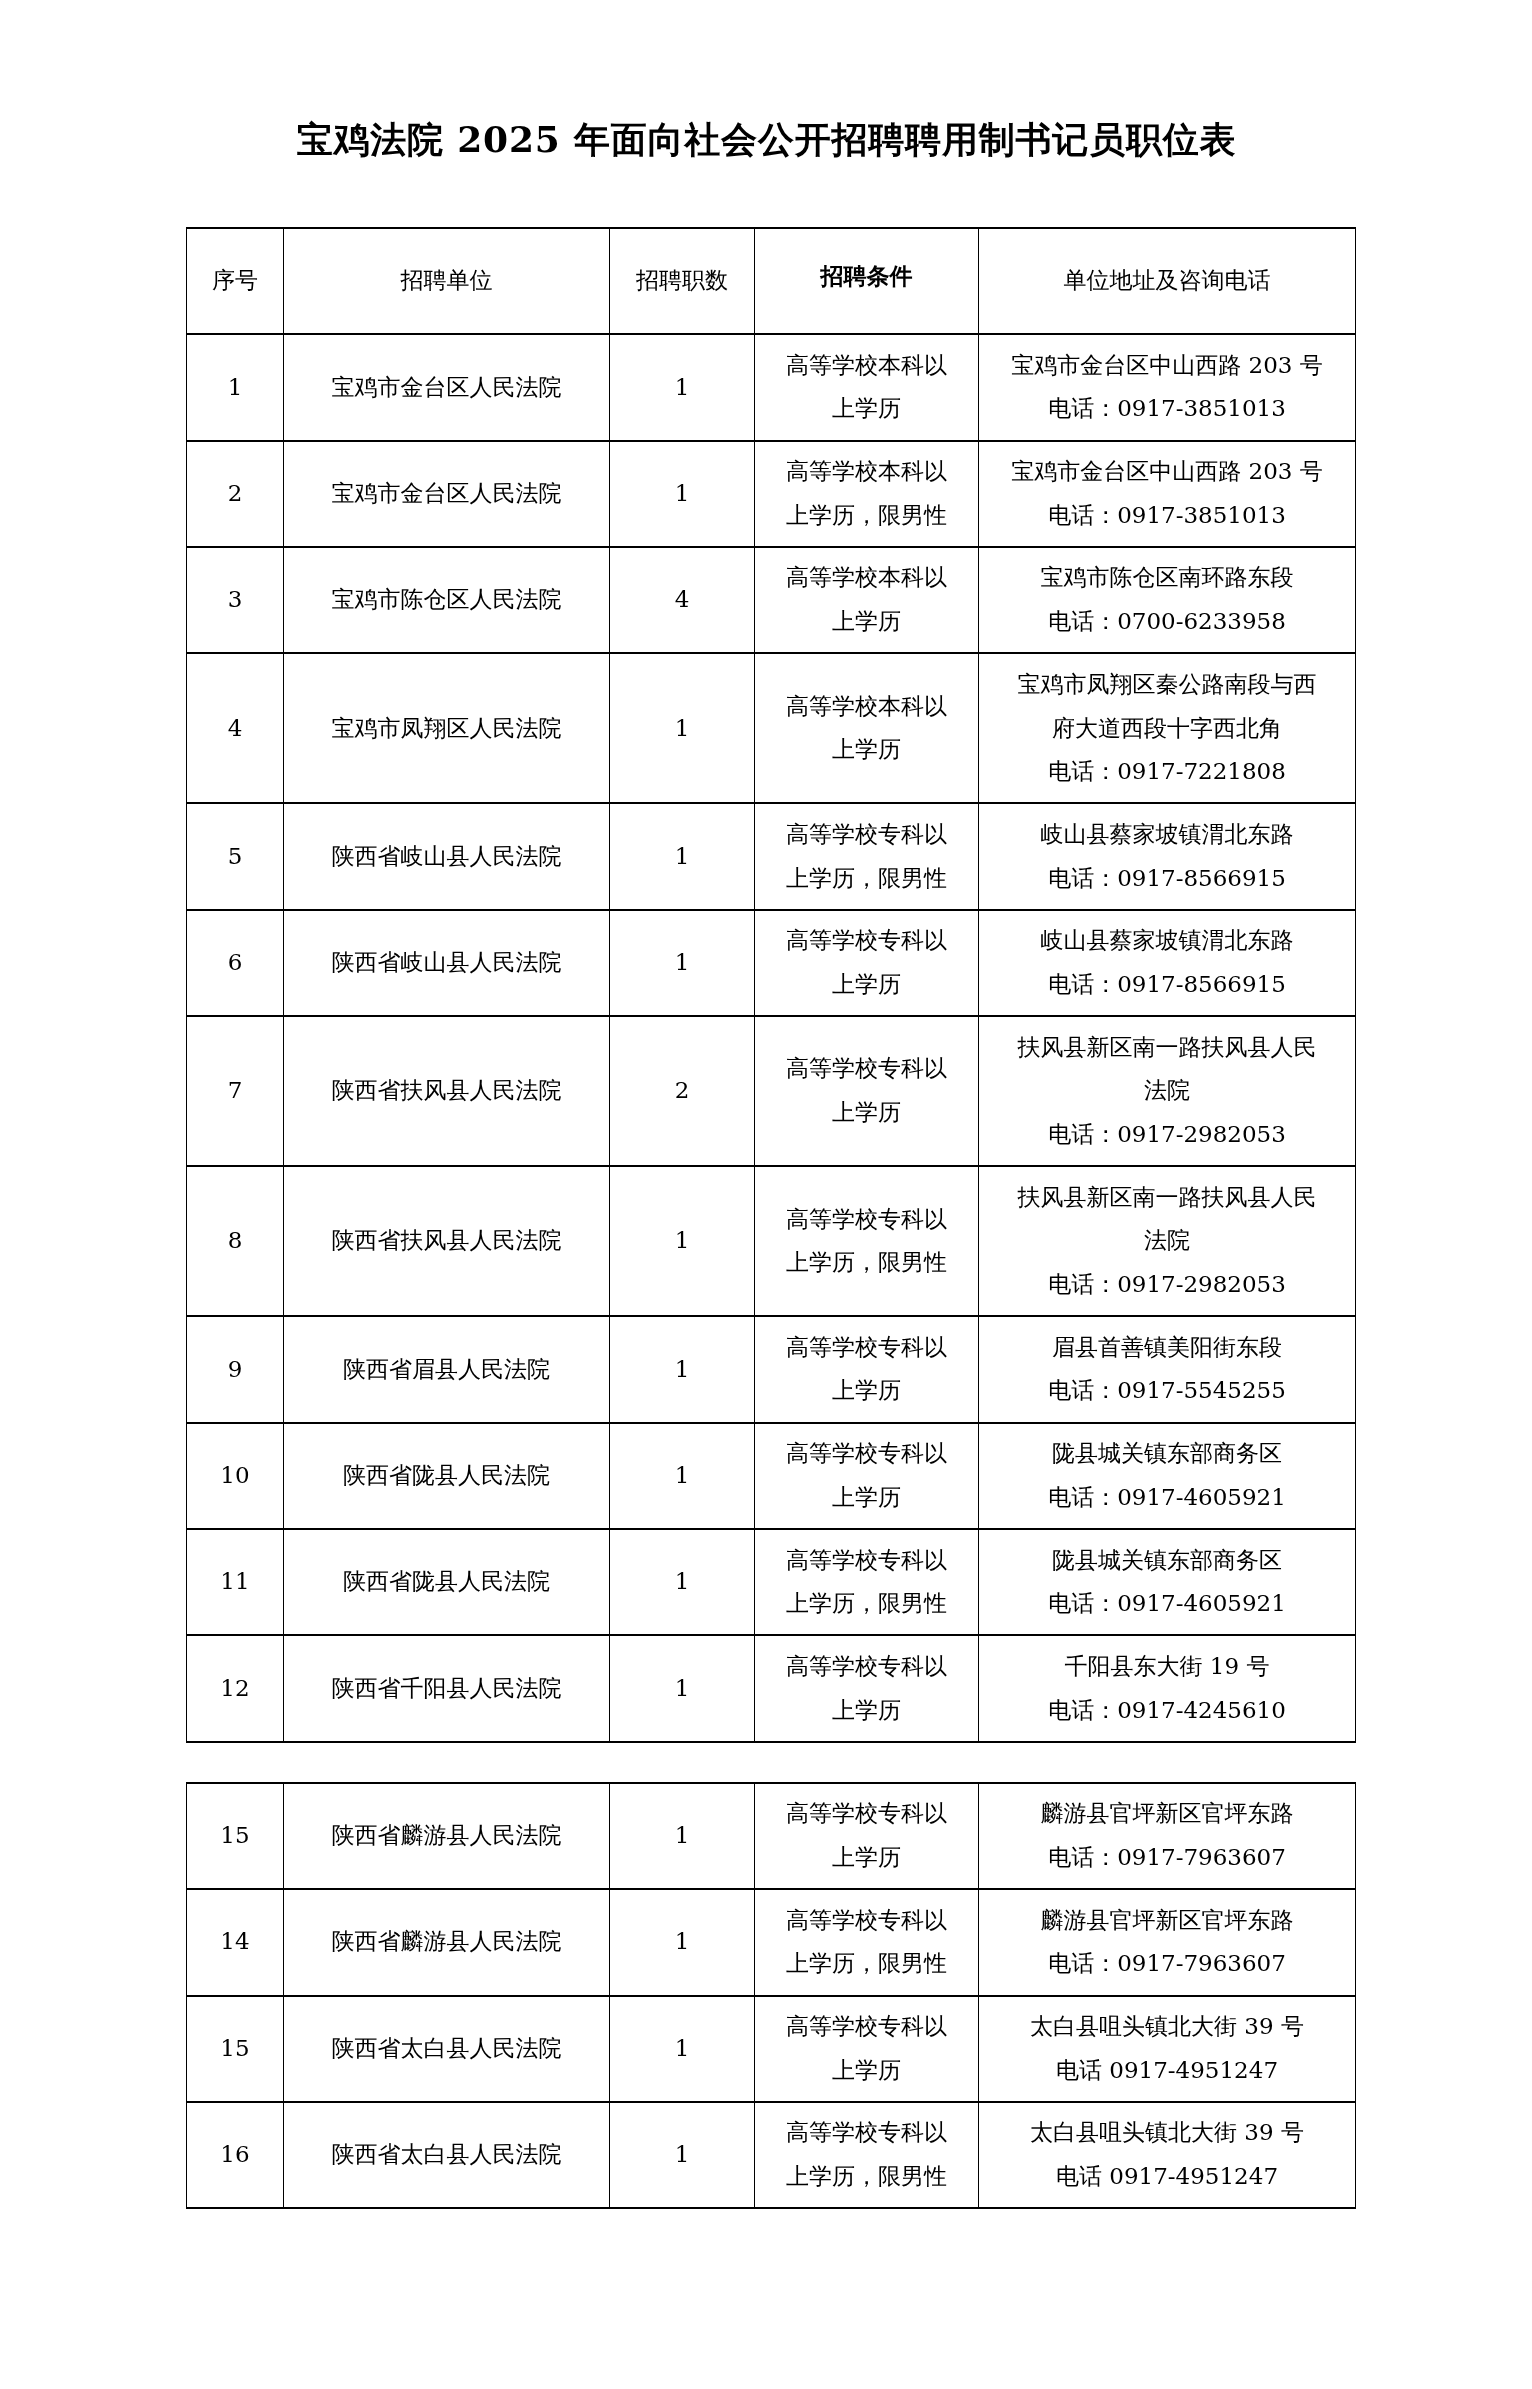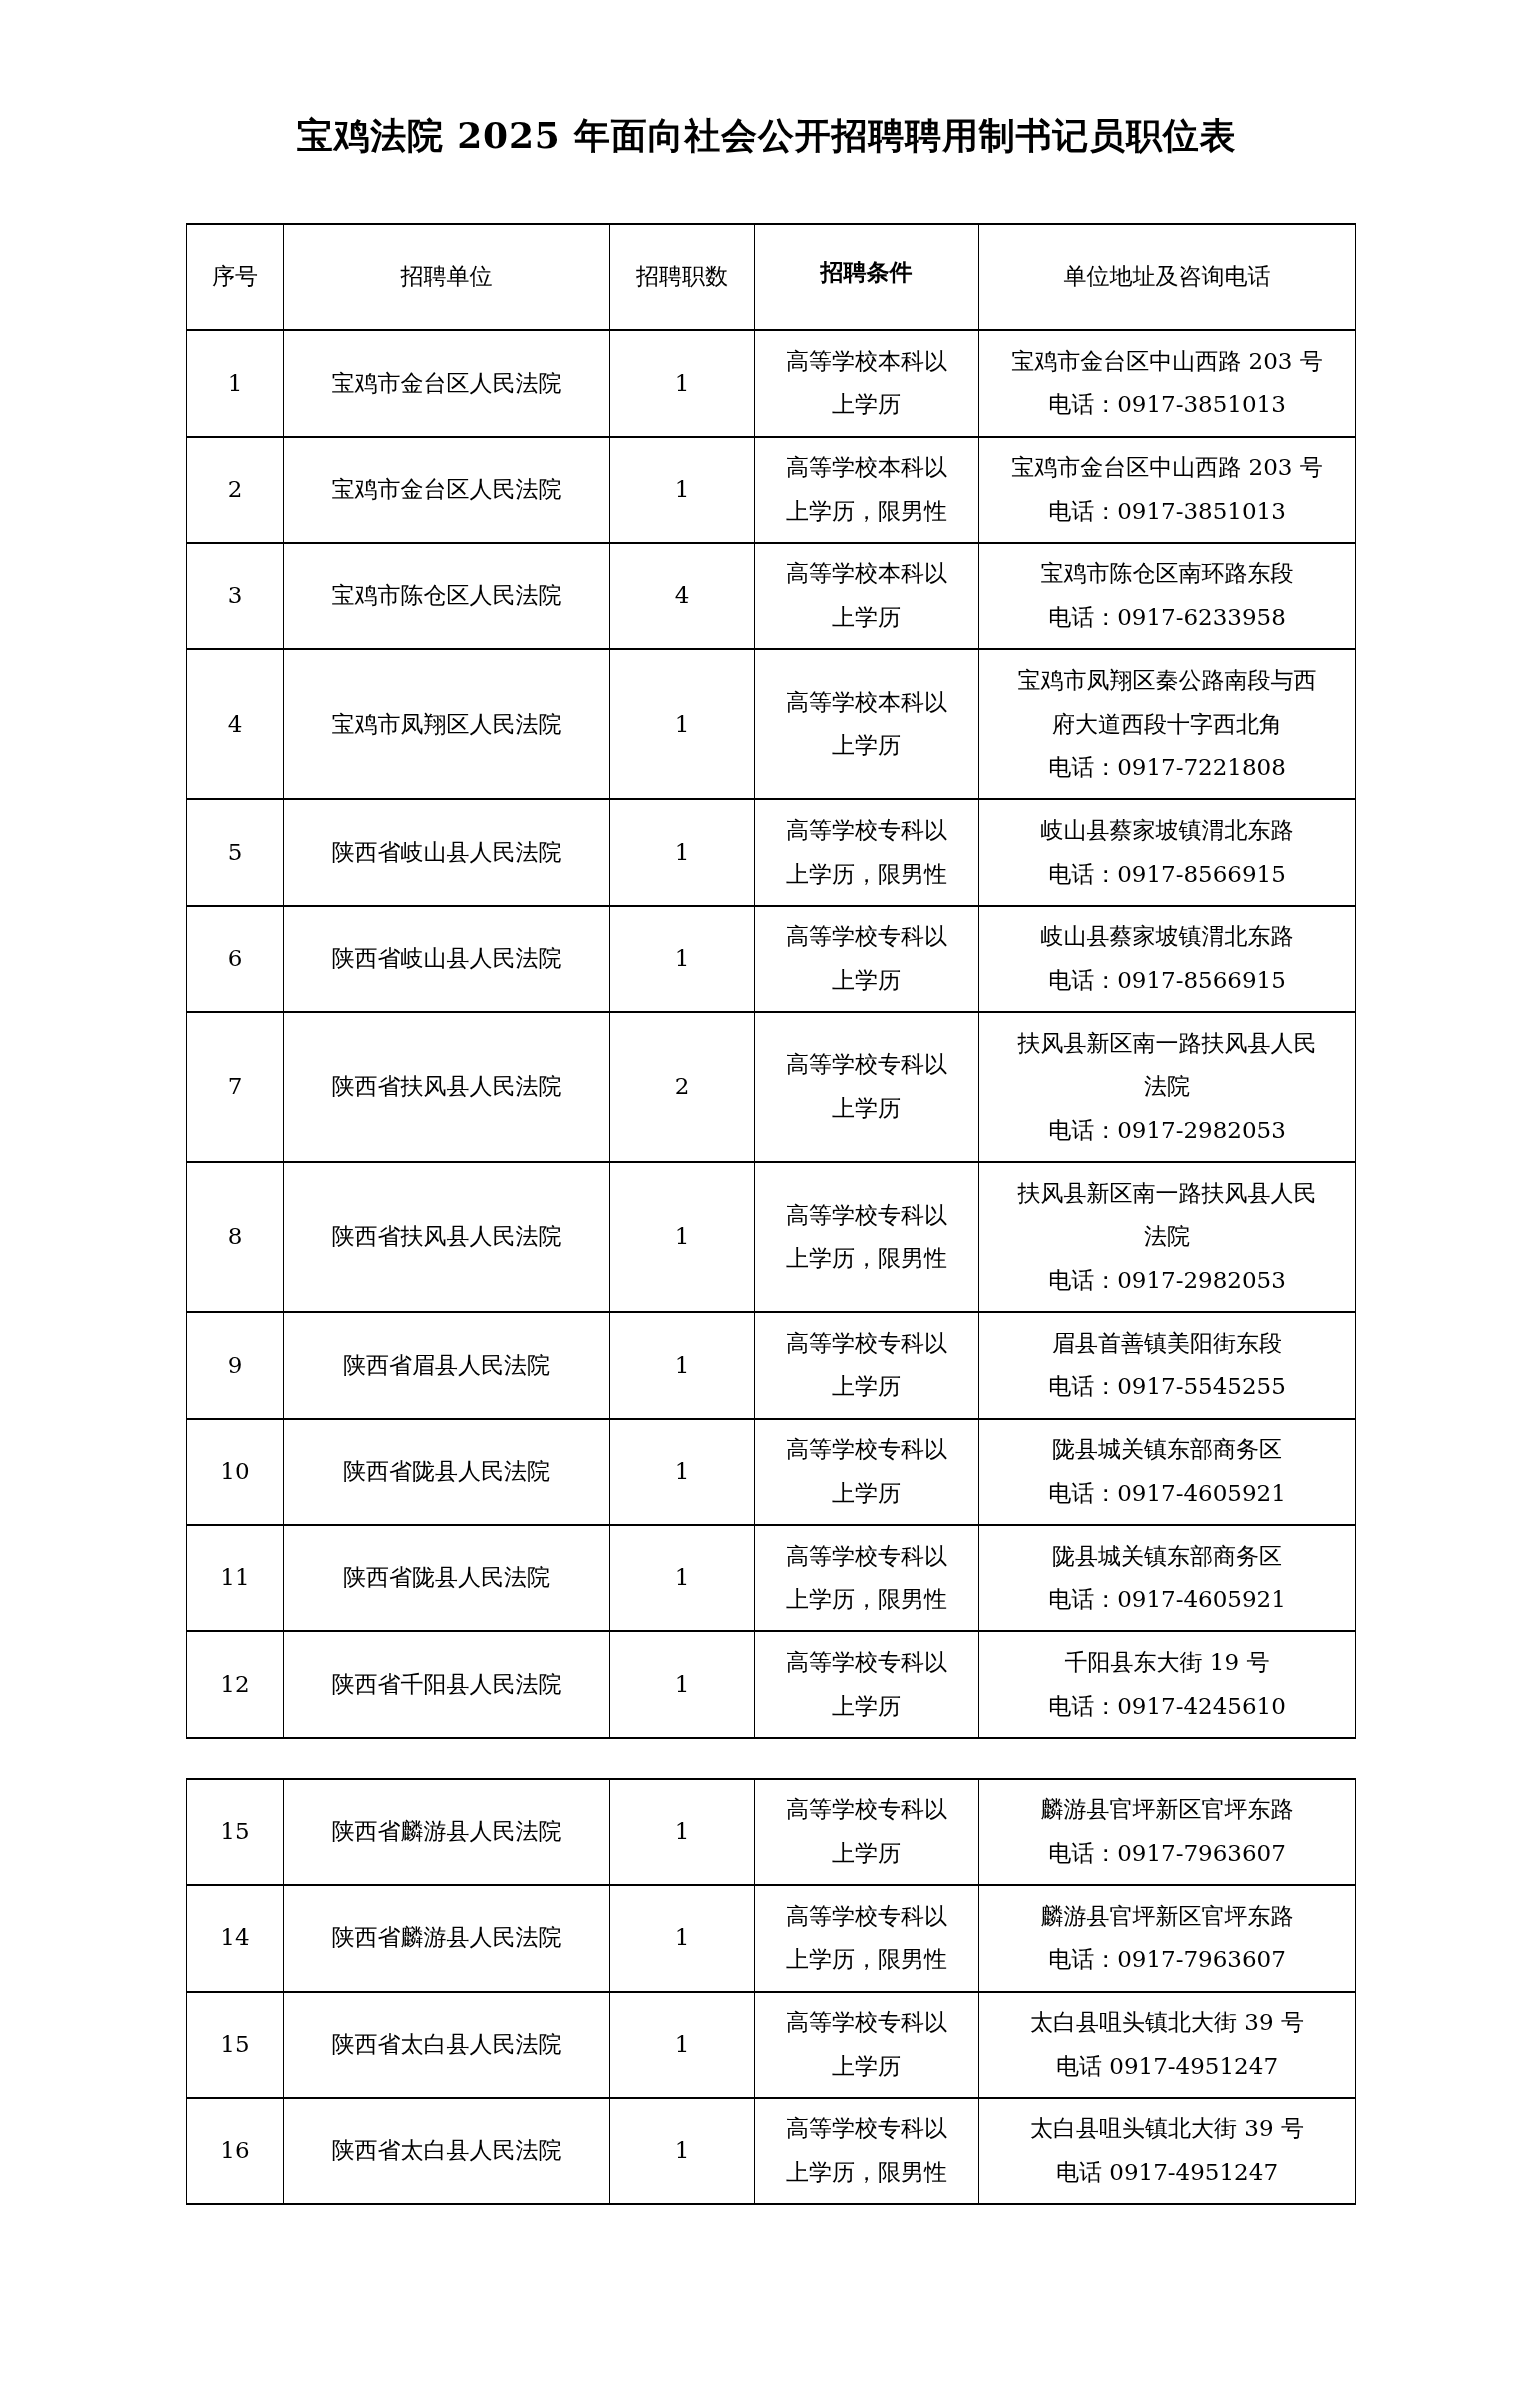--- a/index.html
+++ b/index.html
@@ -8,27 +8,26 @@
     background: #ffffff;
   }
   body {
     width: 1533px;
     height: 2389px;
     overflow: hidden;
     font-family: "DejaVu Serif", "Liberation Serif", serif;
     color: #000000;
   }
   .doc-title {
-    padding-top: 94px;
+    padding-top: 118px;
     text-align: center;
     font-size: 36px;
     font-weight: bold;
     letter-spacing: 0.8px;
     line-height: 1.2;
-    margin-top: 20px;
   }
   table.recruit {
     border-collapse: collapse;
     table-layout: fixed;
     width: 1169px;
     margin-left: 186px;
     background: #ffffff;
   }
   table.recruit.part1 { margin-top: 66px; }
   table.recruit.part2 { margin-top: 39px; }
@@ -105,21 +104,21 @@
           <td>宝鸡市金台区中山西路 203 号
 电话：0917-3851013</td>
         </tr>
         <tr>
           <td>3</td>
           <td>宝鸡市陈仓区人民法院</td>
           <td>4</td>
           <td>高等学校本科以
 上学历</td>
           <td>宝鸡市陈仓区南环路东段
-电话：0917-6233958</td>
+电话：0700-6233958</td>
         </tr>
         <tr>
           <td>4</td>
           <td>宝鸡市凤翔区人民法院</td>
           <td>1</td>
           <td>高等学校本科以
 上学历</td>
           <td>宝鸡市凤翔区秦公路南段与西
 府大道西段十字西北角
 电话：0917-7221808</td>

